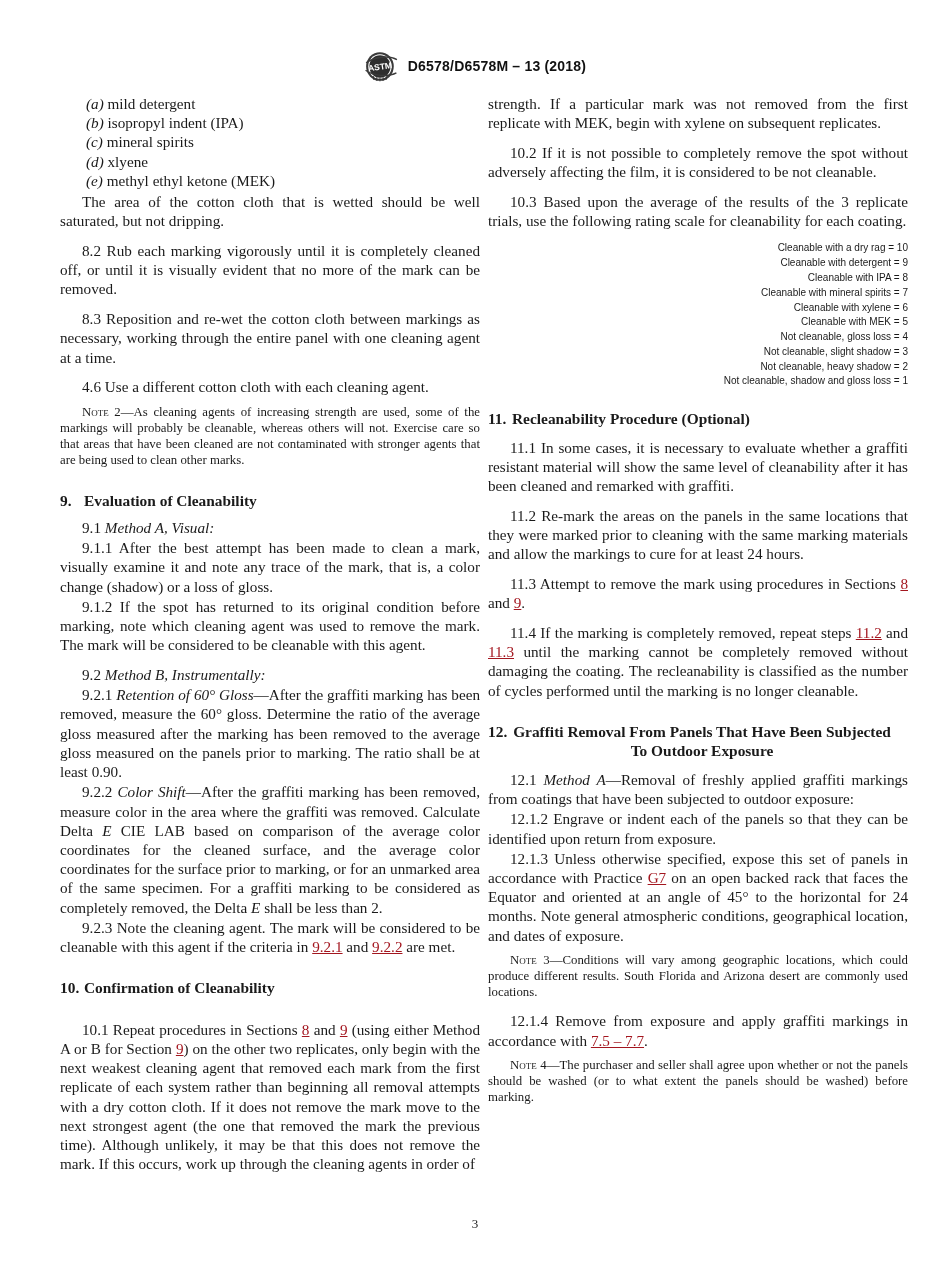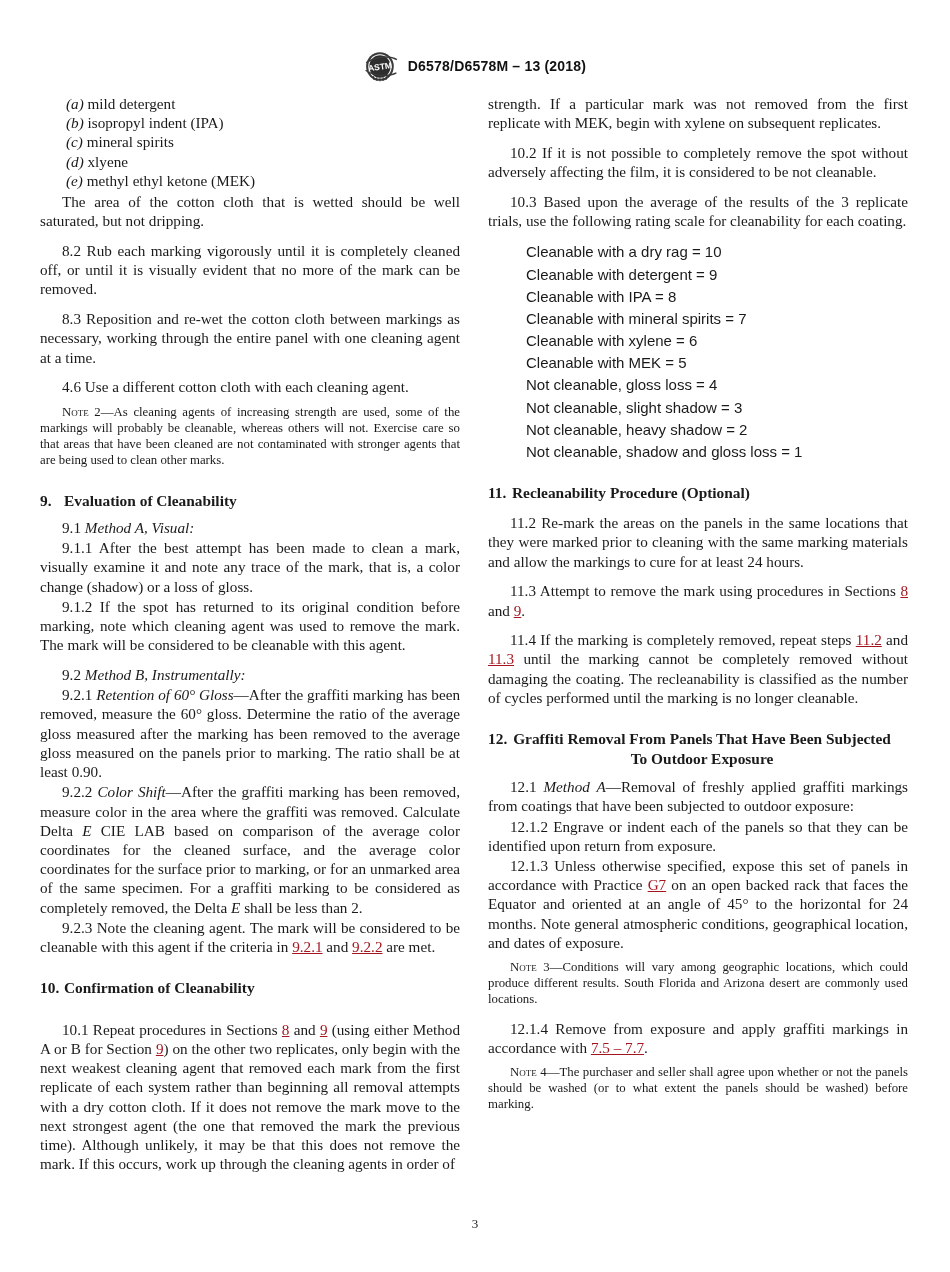--- a/index.html
+++ b/index.html
@@ -48,21 +48,21 @@
   .col {
     position: absolute;
     top: 94px;
     width: 420px;
     font-size: 15.2px;
     line-height: 1.265;
     text-align: justify;
     text-justify: inter-word;
     hyphens: none;
   }
-  .col-left  { left: 40px; }
+  .col-left  { left: 60px; }
   .col-right { left: 488px; }
 
   
   p {
     margin: 0;
     text-align: justify;
   }
   .para {
     margin-top: 10.5px;
     text-indent: 22px;
@@ -109,23 +109,23 @@
     text-align: justify;
   }
   .note .nlabel {
     font-variant: small-caps;
   }
 
   .rating-list {
     margin-top: 11px;
     margin-left: 38px;
     font-family: "Liberation Sans", sans-serif;
-    font-size: 15px;
+    font-size: 10px;
     line-height: 1.48;
-    text-align: left;
+    text-align: right;
   }
   .rating-list div { white-space: nowrap; }
 
   i, .it { font-style: italic; }
   .ref { color: #a3161f; }
 
   
   .page-num {
     position: absolute;
     top: 1216px;
@@ -257,20 +257,21 @@
       <div>Not cleanable, gloss loss = 4</div>
       <div>Not cleanable, slight shadow = 3</div>
       <div>Not cleanable, heavy shadow = 2</div>
       <div>Not cleanable, shadow and gloss loss = 1</div>
     </div>
 
     <p class="sec-head" style="margin-top:20px">
       <span class="num">11.</span><span>Recleanability Procedure (Optional)</span>
     </p>
 
+    <p class="para" style="margin-top:9px">11.1 In some cases, it is necessary to evaluate whether a graffiti resistant material will show the same level of cleanability after it has been cleaned and remarked with graffiti.</p>
 
     <p class="para">11.2 Re-mark the areas on the panels in the same locations that they were marked prior to cleaning with the same marking materials and allow the markings to cure for at least 24 hours.</p>
 
     <p class="para">
       <span>11.3 Attempt to remove the mark using procedures in Sections </span><a class="ref" href="#">8</a><span> and </span><a class="ref" href="#">9</a><span>.</span>
     </p>
 
     <p class="para">
       <span>11.4 If the marking is completely removed, repeat steps </span><a class="ref" href="#">11.2</a><span> and </span><a class="ref" href="#">11.3</a><span> until the marking cannot be completely removed without damaging the coating. The recleanability is classified as the number of cycles performed until the marking is no longer cleanable.</span>
     </p>

